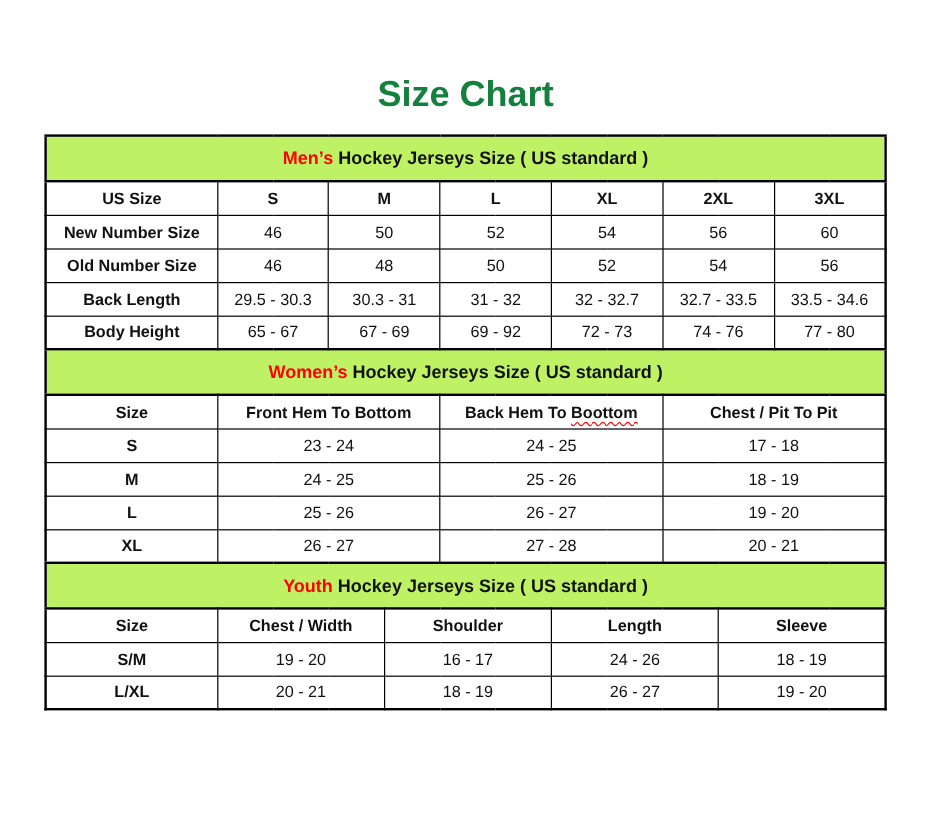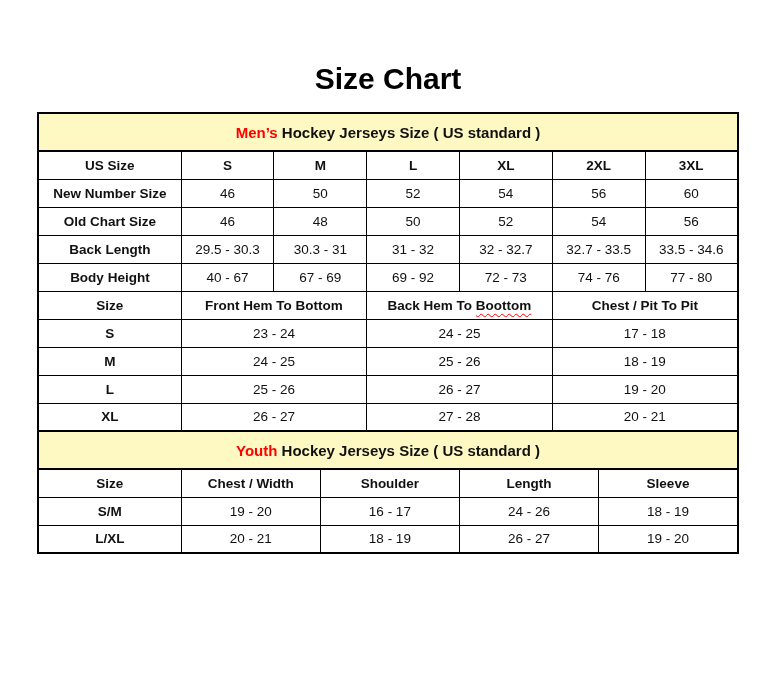--- a/index.html
+++ b/index.html
@@ -28,41 +28,41 @@
   table.size-chart td {
     border: 1px solid #000000;
     text-align: center;
     vertical-align: middle;
     height: 28px;
     font-size: 13.5px;
     overflow: hidden;
     white-space: nowrap;
   }
   tr.band td {
-    background: #fef9c3;
+    background: #bef264;
     border-top: 2px solid #000000;
     border-bottom: 2px solid #000000;
     height: 38px;
     font-size: 15px;
     font-weight: bold;
   }
   .accent {  }
   td.hdr { font-weight: bold; }
   td.plain { font-weight: bold; }
   .squiggle {
     text-decoration: underline;
     text-decoration-style: wavy;
     text-underline-offset: 3px;
     text-decoration-thickness: 1px;
   }
 </style>
 </head>
 <body>
 
-<div class="page-title" style="color: #000000;">Size Chart</div>
+<div class="page-title" style="color: #15803d;">Size Chart</div>
 
 <table class="size-chart">
   <colgroup>
     <col style="width:143px">
     <col span="12" style="width:46.4px">
   </colgroup>
 
   <tbody>
       <tr class="band">
     <td colspan="13"><span class="accent" style="color:#FF0000">Men’s</span><span> Hockey Jerseys Size ( US standard )</span></td>
@@ -79,47 +79,50 @@
   <tr>
     <td class="plain">New Number Size</td>
     <td colspan="2">46</td>
     <td colspan="2">50</td>
     <td colspan="2">52</td>
     <td colspan="2">54</td>
     <td colspan="2">56</td>
     <td colspan="2">60</td>
   </tr>
   <tr>
-    <td class="plain">Old Chart Size</td>
+    <td class="plain">Old Number Size</td>
     <td colspan="2">46</td>
     <td colspan="2">48</td>
     <td colspan="2">50</td>
     <td colspan="2">52</td>
     <td colspan="2">54</td>
     <td colspan="2">56</td>
   </tr>
   <tr>
     <td class="plain">Back Length</td>
     <td colspan="2">29.5 - 30.3</td>
     <td colspan="2">30.3 - 31</td>
     <td colspan="2">31 - 32</td>
     <td colspan="2">32 - 32.7</td>
     <td colspan="2">32.7 - 33.5</td>
     <td colspan="2">33.5 - 34.6</td>
   </tr>
   <tr>
     <td class="plain">Body Height</td>
-    <td colspan="2">40 - 67</td>
+    <td colspan="2">65 - 67</td>
     <td colspan="2">67 - 69</td>
     <td colspan="2">69 - 92</td>
     <td colspan="2">72 - 73</td>
     <td colspan="2">74 - 76</td>
     <td colspan="2">77 - 80</td>
   </tr>
 
+  <tr class="band">
+    <td colspan="13"><span class="accent" style="color:#FF0000">Women’s</span><span> Hockey Jerseys Size ( US standard )</span></td>
+  </tr>
   <tr>
     <td class="hdr">Size</td>
     <td class="hdr" colspan="4">Front Hem To Bottom</td>
     <td class="hdr" colspan="4"><span>Back Hem To </span><span class="squiggle" style="text-decoration-color:#FF0000">Boottom</span></td>
     <td class="hdr" colspan="4">Chest / Pit To Pit</td>
   </tr>
   <tr>
     <td class="hdr">S</td>
     <td colspan="4">23 - 24</td>
     <td colspan="4">24 - 25</td>

